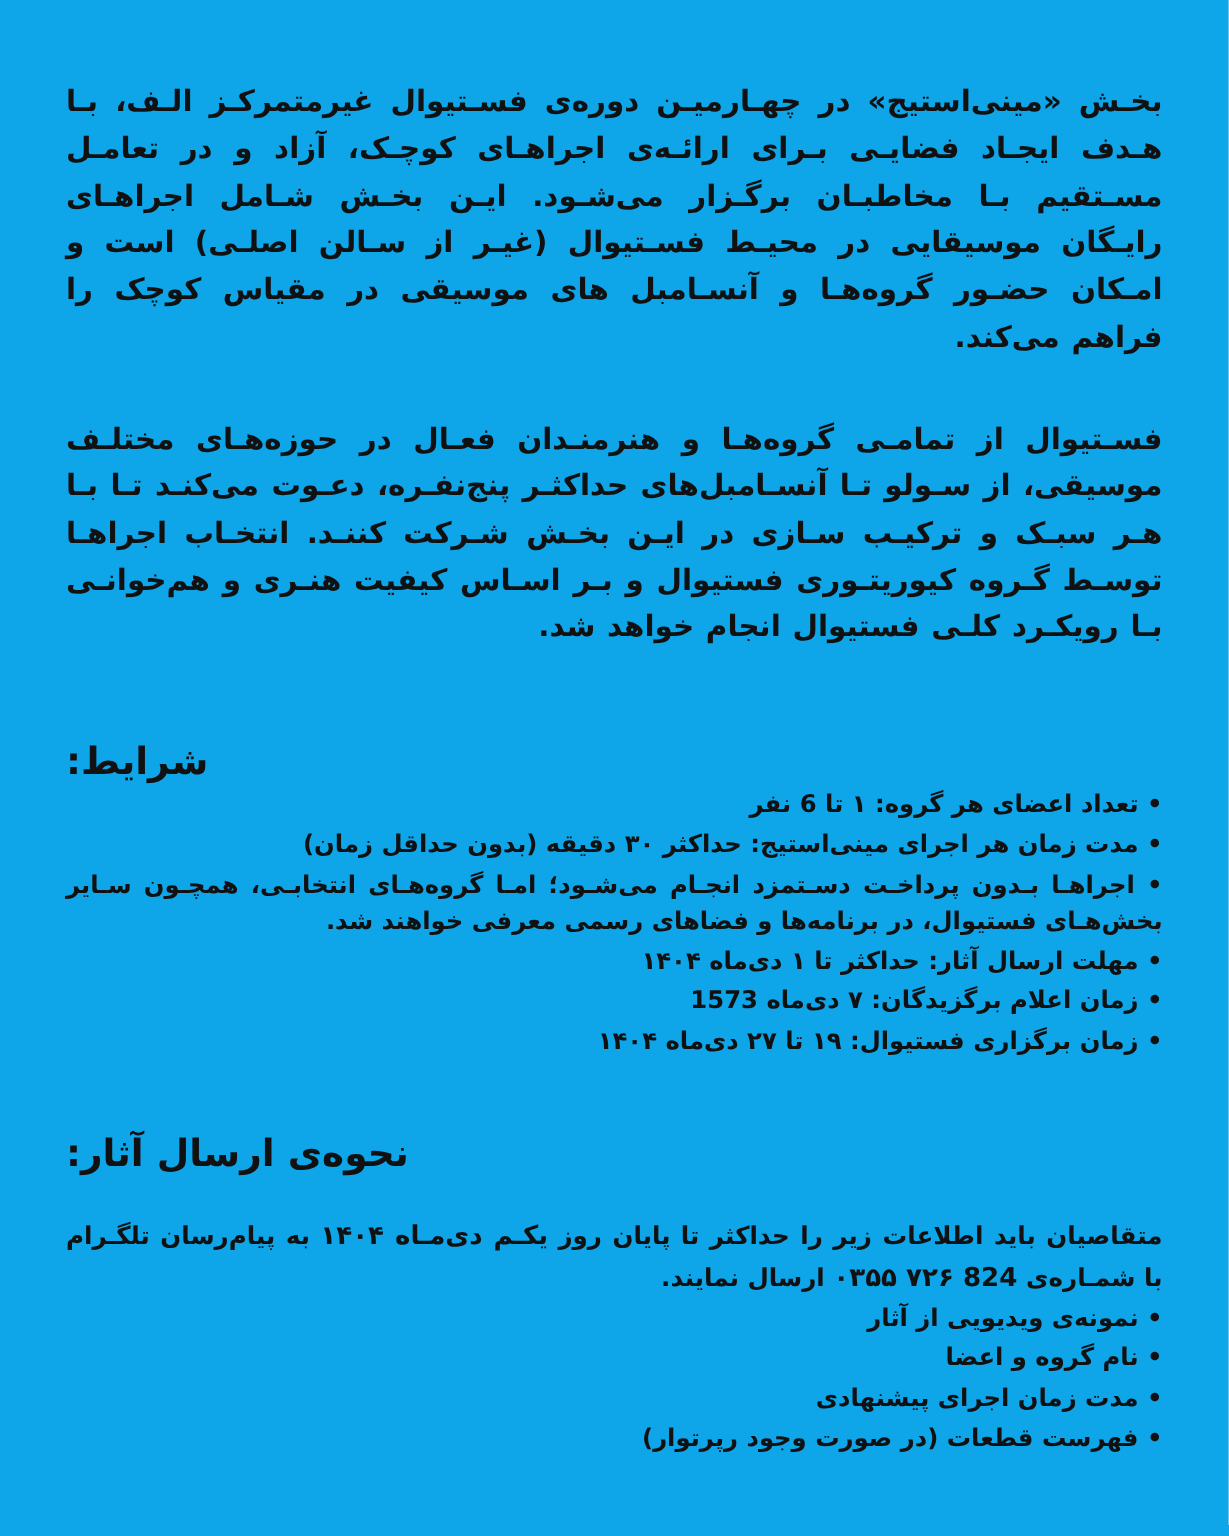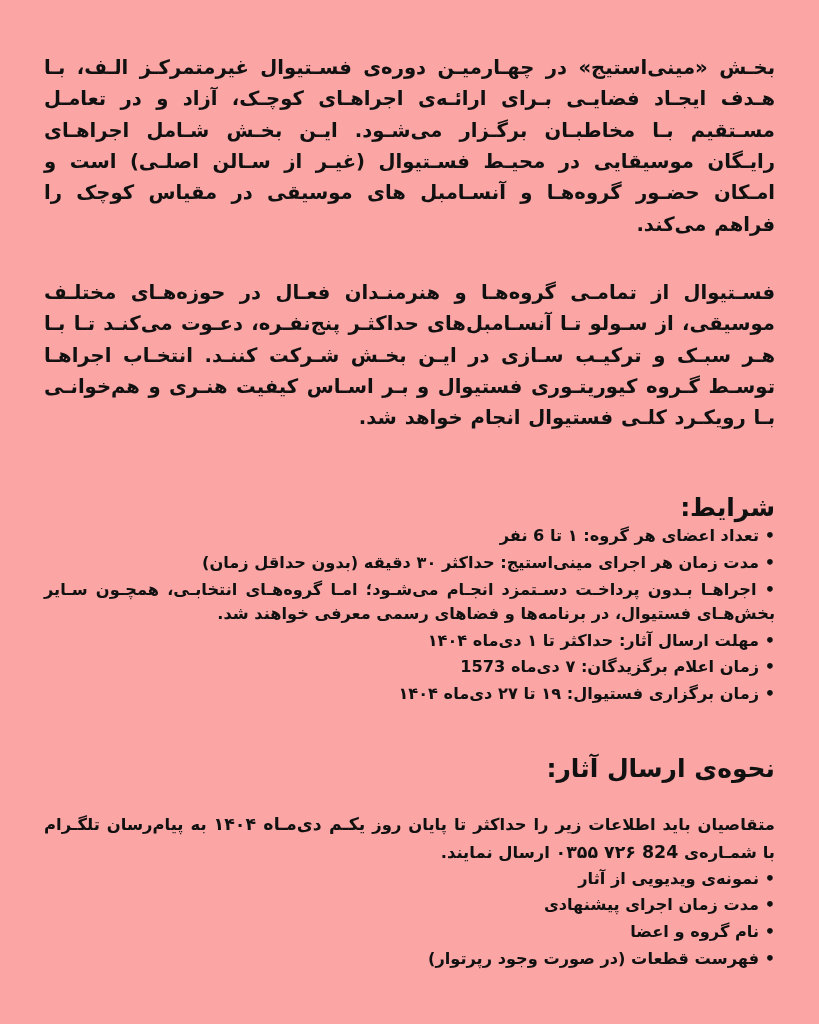--- a/index.html
+++ b/index.html
@@ -15,21 +15,21 @@
     font-family: "DejaVu Sans", "Liberation Sans", sans-serif;
     color: #111111;
     direction: rtl;
     text-align: right;
   }
 
   .page {
     position: relative;
     width: 819px;
     height: 1024px;
-    background: #fca5a5;
+    background: #0ea5e9;
     box-sizing: border-box;
     padding: 0;
   }
 
   .content {
     position: absolute;
     right: 44px;
     left: 44px;
     top: 52px;
   }
@@ -54,21 +54,21 @@
   
   .section-heading {
     font-size: 25px;
     font-weight: 800;
     text-align: left;     
     margin: 0;
     line-height: 1.3;
     letter-spacing: -0.2px;
   }
   .section-heading {
-    text-align: right;
+    text-align: left;
   }
 
   .heading-block-1 { margin-top: 58px; }
   .heading-block-2 { margin-top: 46px; }
 
   
   ul.bullets {
     list-style: none;
     margin: 0;
     padding: 0;
@@ -139,20 +139,20 @@
       </ul>
     </section>
 
     <section>
       <h2 class="section-heading heading-block-2">نحوه‌ی ارسال آثار:</h2>
 
       <p class="intro-note"><span>متقاصیان باید اطلاعات زیر را حداکثر تا پایان روز </span><span class="bold-date">یکـم دی‌مـاه ۱۴۰۴</span><span> به پیام‌رسان تلگـرام با شمـاره‌ی </span><span class="phone">۰۳۵۵ ۷۲۶ 824</span><span> ارسال نمایند.</span></p>
 
       <ul class="bullets list-submission">
         <li>• نمونه‌ی ویدیویی از آثار</li>
+        <li>• نام گروه و اعضا</li>
         <li>• مدت زمان اجرای پیشنهادی</li>
-        <li>• نام گروه و اعضا</li>
         <li>• فهرست قطعات (در صورت وجود رپرتوار)</li>
       </ul>
     </section>
 
   </div>
 </div>
 
 </body></html>

